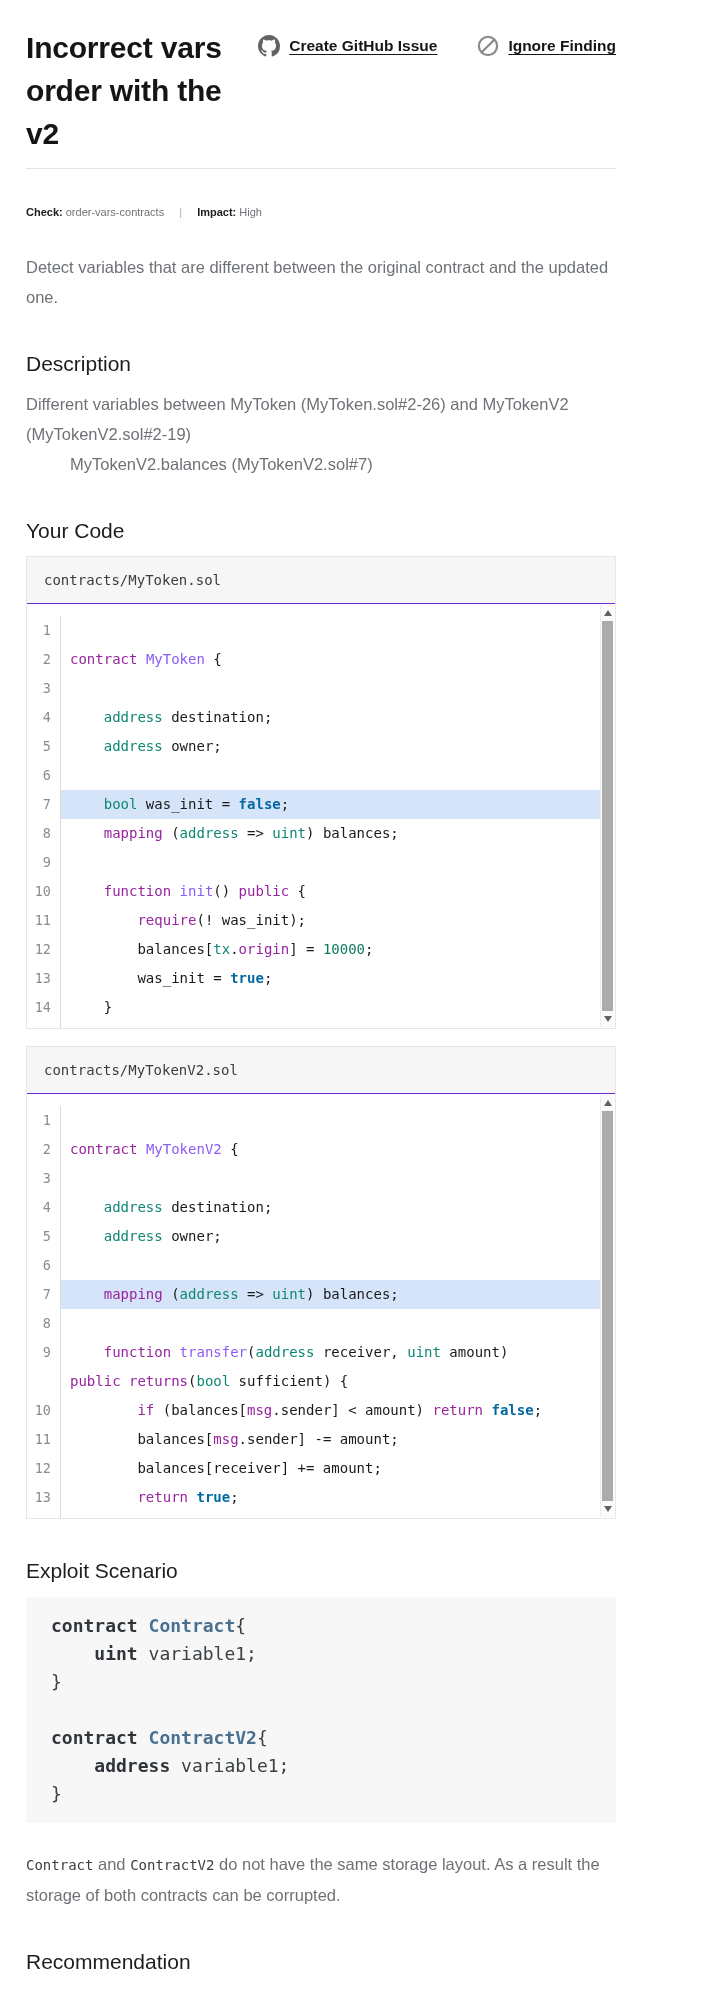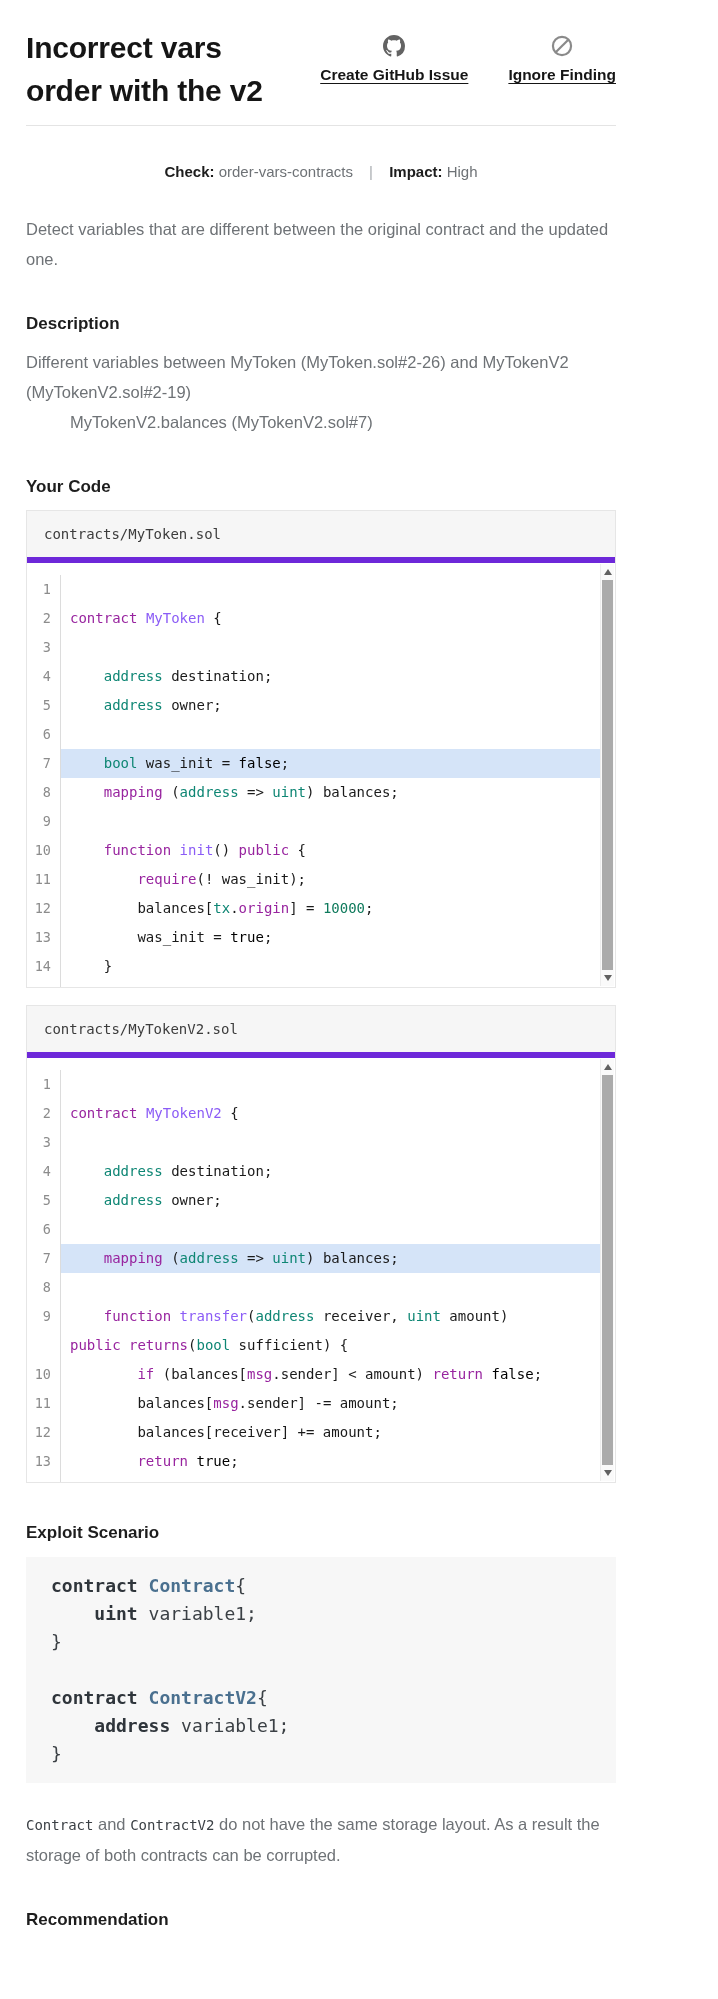--- a/index.html
+++ b/index.html
@@ -4,52 +4,52 @@
 <style>
   html,body{margin:0;padding:0;background:#fff;}
   .page{width:642px;height:1999px;box-sizing:border-box;padding:26px 26px 0;overflow:hidden;
         background:#fff;font-family:"Liberation Sans",sans-serif;color:#1d1d1d;position:relative;}
 
   
   .header-row{display:flex;justify-content:space-between;align-items:flex-start;}
   h1.title{margin:0;font-size:30px;line-height:43px;font-weight:700;color:#151515;width:252px;letter-spacing:-.2px;}
   .actions{display:flex;gap:40px;margin-top:9px;}
   .action{display:flex;align-items:center;gap:9px;font-size:15.5px;font-weight:700;color:#151515;
-          text-decoration:underline;text-underline-offset:3px;cursor:pointer;white-space:nowrap;flex-direction:column;}
+          text-decoration:underline;text-underline-offset:3px;cursor:pointer;white-space:nowrap;}
   .action .icn{width:22px;height:22px;flex:0 0 22px;}
 
   .divider{border:none;border-top:1px solid #e4e4e4;margin:13px 0 0;}
 
   
-  .meta{margin-top:37px;font-size:15px;color:#6e7276;text-align:center;}
+  .meta{margin-top:37px;font-size:11px;color:#6e7276;}
   .meta .lbl{color:#1d1d1d;font-weight:700;}
   .meta .sep{margin:0 12px;color:#a9adb1;}
 
   .para{margin-top:34px;font-size:16.5px;line-height:30px;color:#6e7276;}
 
-  h2.sect{font-size:17px;font-weight:700;color:#1d1d1d;margin:40px 0 0;}
+  h2.sect{font-size:21px;font-weight:400;color:#1d1d1d;margin:40px 0 0;}
   .desc-lines{margin-top:13px;font-size:16.5px;line-height:30px;color:#6e7276;}
   .desc-line.indent{padding-left:44px;}
 
   
   .codeblock{margin-top:13px;border:1px solid #e6e6e6;background:#fff;}
   .codeblock + .codeblock{margin-top:17px;}
-  .cb-header{background:#f6f6f6;border-bottom:6px solid #6d28d9;padding:15px 17px;
+  .cb-header{background:#f6f6f6;border-bottom:1px solid #6d28d9;padding:15px 17px;
              font-family:"DejaVu Sans Mono","Liberation Mono",monospace;font-size:14px;color:#3c3c3c;}
   .cm-area{position:relative;height:424px;overflow:hidden;background:#fff;padding:12px 14px 0 0;box-sizing:border-box;}
   .cm-row{display:flex;min-height:29px;font-family:"DejaVu Sans Mono","Liberation Mono",monospace;
           font-size:14px;line-height:29px;}
   .cm-gutter{flex:0 0 34px;text-align:right;padding-right:9px;color:#8c8c8c;font-size:13.5px;
              border-right:1px solid #dcdcdc;box-sizing:border-box;}
   .cm-code{flex:1;padding-left:9px;white-space:pre-wrap;word-break:break-word;color:#1a1a1a;}
   .cm-row.hl .cm-code{background:#d5e4f8;}
   .tk-kw{color:#98249f;}
   .tk-type{color:#0e8674;}
   .tk-def{color:#8b5cf6;}
-  .tk-atom{color:#000000;}
+  .tk-atom{color:#0369a1;font-weight:bold;}
   .tk-num{color:#0f7a5c;}
   .tk-pl{color:#1a1a1a;}
 
   
   .cm-scroll{position:absolute;top:1px;right:1px;bottom:1px;width:13px;background:#fafafa;border-left:1px solid #ececec;}
   .cm-thumb{position:absolute;left:1px;right:1px;top:16px;bottom:16px;background:#ababab;}
   .cm-arrow{position:absolute;left:2.5px;width:0;height:0;border-left:4px solid transparent;border-right:4px solid transparent;}
   .cm-arrow.up{top:5px;border-bottom:6px solid #616161;}
   .cm-arrow.down{bottom:5px;border-top:6px solid #616161;}
 

